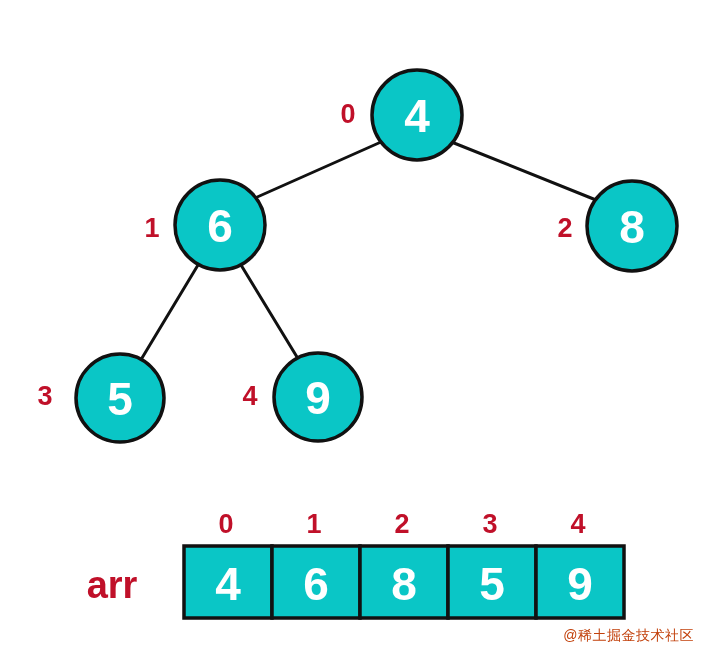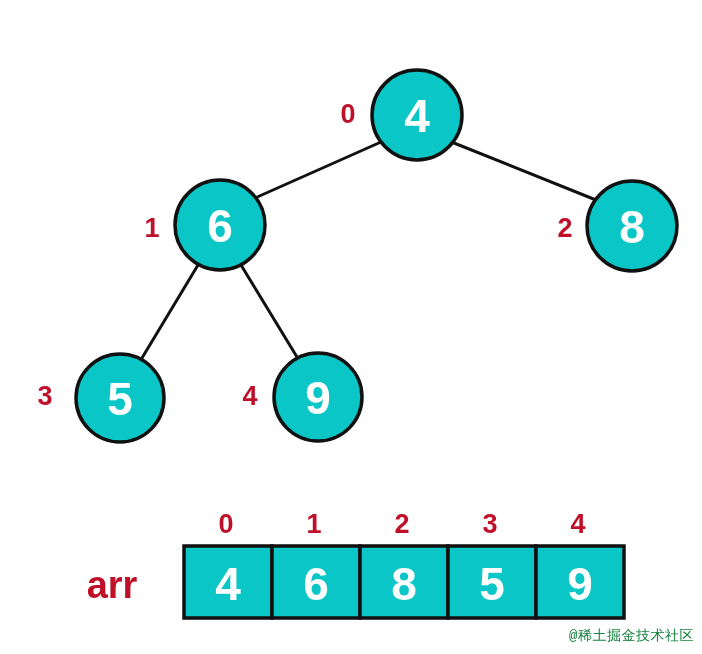--- a/index.html
+++ b/index.html
@@ -92,22 +92,22 @@
     font-weight: bold;
     font-size: 38px;
     text-anchor: middle;
     dominant-baseline: central;
   }
 
   .watermark {
     position: absolute;
     right: 8px;
     bottom: 9px;
-    color: #15803d;
-    font-family: Liberation Mono, monospace;
+    color: #c2410c;
+    font-family: Liberation Sans, sans-serif;
     font-size: 14px;
     letter-spacing: 0.5px;
     white-space: nowrap;
   }
 </style>
 </head>
 <body>
 
 <div id="stage">
   <svg class="diagram" viewBox="0 0 702 654" xmlns="http://www.w3.org/2000/svg">

